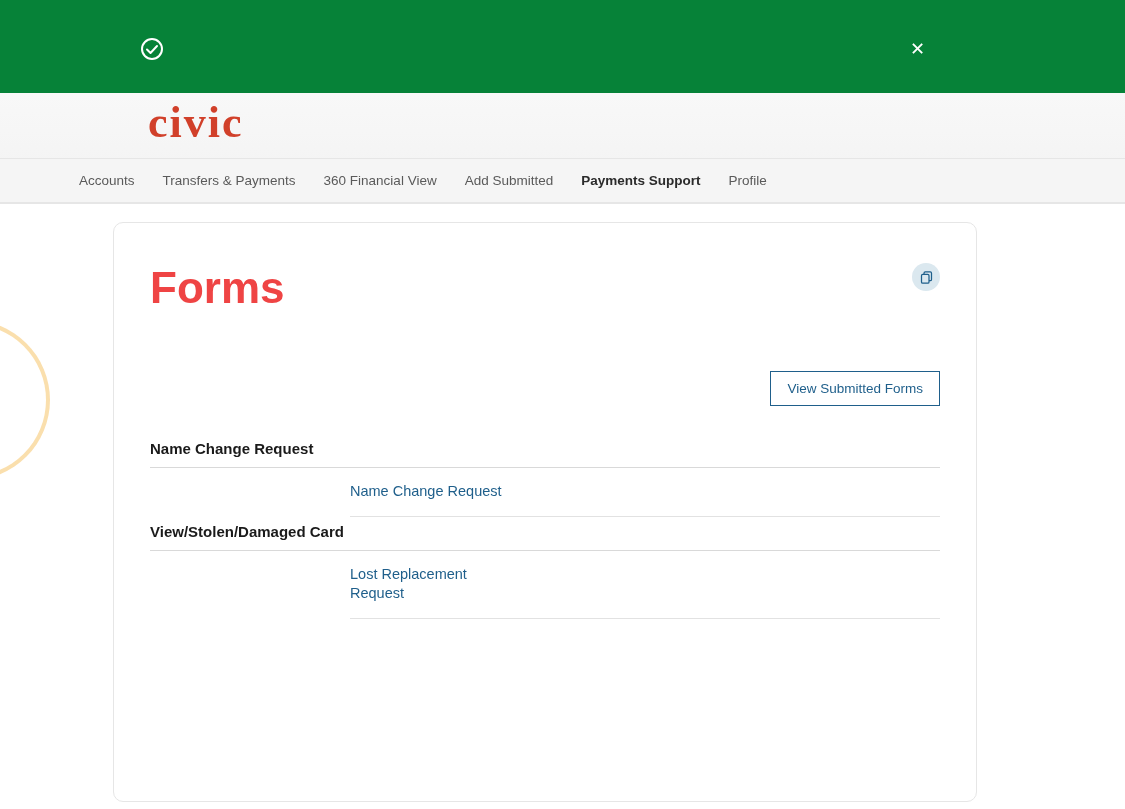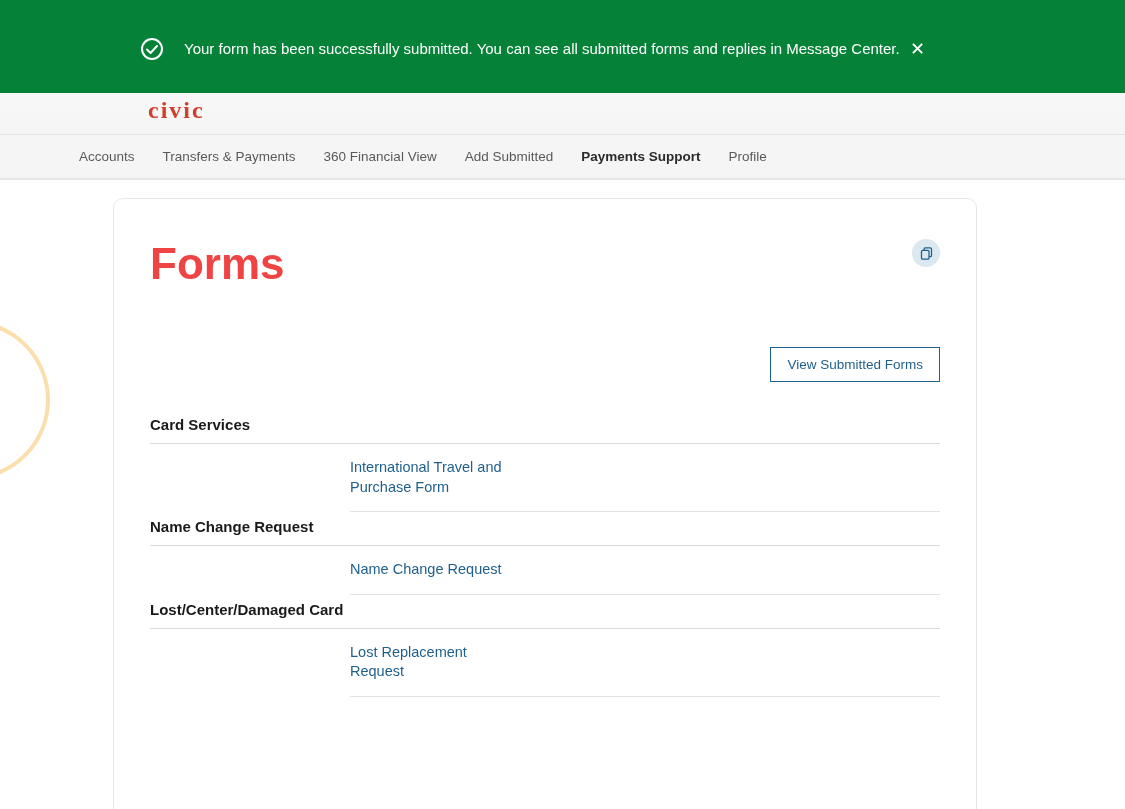--- a/index.html
+++ b/index.html
@@ -47,21 +47,21 @@
     border-bottom: 1px solid #e6e6e6;
     padding: 0 0;
   }
   .logo-row {
     padding: 4px 148px 10px 148px;
   }
   .logo {
     font-family: Georgia, "Times New Roman", serif;
     font-weight: 700;
     color: #d1402a;
-    font-size: 24px;
+    font-size: 44px;
     letter-spacing: 2px;
     text-transform: lowercase;
   }
   .nav {
     background: #f5f5f5;
     border-top: 1px solid #e6e6e6;
     border-bottom: 1px solid #e6e6e6;
     padding: 14px 79px;
     display: flex;
     gap: 28px;
@@ -164,21 +164,20 @@
 <div class="page-wrap">
 
   <div class="left-arc"></div>
 
   <div class="banner">
     <div class="banner-inner">
       <svg class="check-icon" viewBox="0 0 24 24">
         <circle cx="12" cy="12" r="10" fill="none" stroke="#ffffff" stroke-width="2"></circle>
         <path d="M7 12.5 L10.5 16 L17 9" fill="none" stroke="#ffffff" stroke-width="2" stroke-linecap="round" stroke-linejoin="round"></path>
       </svg>
-      <div class="banner-text">Your form has been successfully submitted. You can see all submitted forms and replies in Message Center.</div>
       <div class="banner-close">✕</div>
     </div>
   </div>
 
   <div class="header-strip">
     <div class="logo-row">
       <span class="logo">civic</span>
     </div>
     <div class="nav">
       <span class="nav-item">Accounts</span>
@@ -198,36 +197,30 @@
           <rect x="8" y="3" width="12" height="14" rx="2" fill="none" stroke="#1f5f8b" stroke-width="2"></rect>
           <rect x="4" y="7" width="12" height="14" rx="2" fill="#dbe8ef" stroke="#1f5f8b" stroke-width="2"></rect>
         </svg>
       </div>
     </div>
 
     <div class="actions">
       <button class="outline-btn">View Submitted Forms</button>
     </div>
 
-    <div class="section">
-      <div class="section-title">Card Services</div>
-      <div class="form-row">
-        <span class="form-link">International Travel and Purchase Form</span>
-      </div>
-    </div>
 
     <div class="section">
       <div class="section-title">Name Change Request</div>
       <div class="form-row">
         <span class="form-link">Name Change Request</span>
       </div>
     </div>
 
     <div class="section">
-      <div class="section-title">Lost/Center/Damaged Card</div>
+      <div class="section-title">View/Stolen/Damaged Card</div>
       <div class="form-row">
         <span class="form-link">Lost Replacement Request</span>
       </div>
     </div>
 
   </div>
 
 </div>
 
 </body></html>

